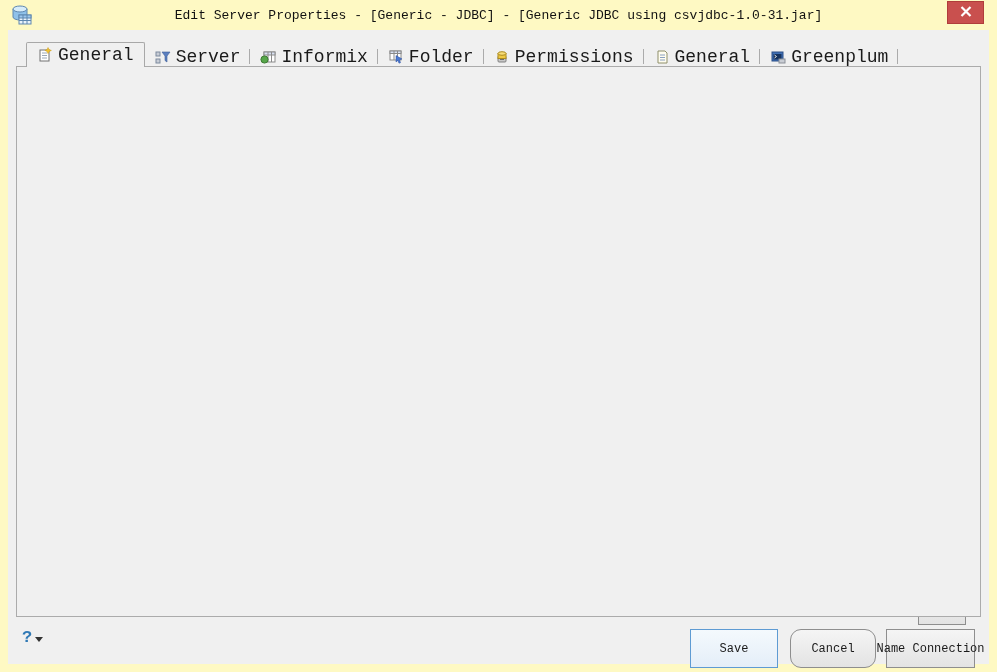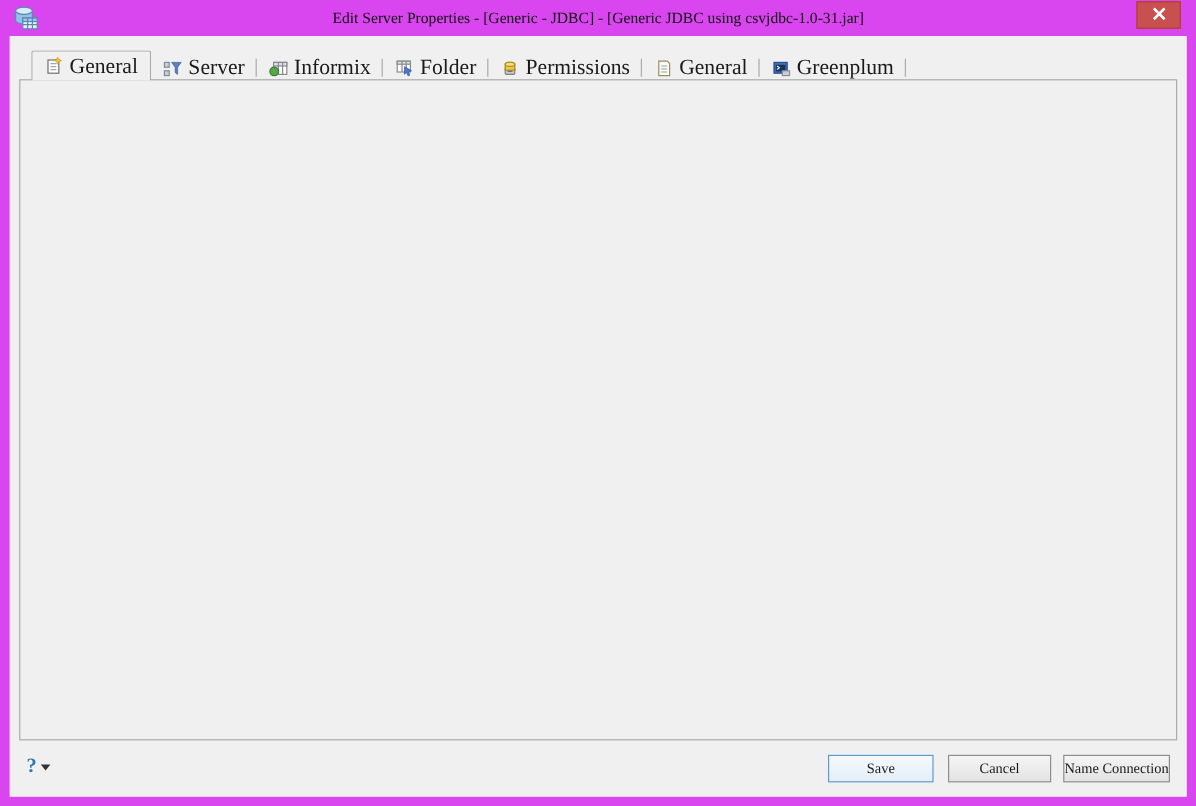--- a/index.html
+++ b/index.html
@@ -1,20 +1,20 @@
 <!DOCTYPE html>
 <html><head>
 <meta charset="utf-8">
 <style>
   html,body{margin:0;padding:0;background:#d8d8d8;}
   *{box-sizing:border-box;}
   .window{
     position:relative;width:997px;height:672px;
-    background:#d946ef;outline:1px solid #7BA7CC;
-    font-family:Liberation Serif, serif;color:#1a1a1a;
+    background:#fef9c3;outline:1px solid #7BA7CC;
+    font-family:Liberation Mono, monospace;color:#1a1a1a;
     overflow:hidden;
     padding-left:16px;
   }
   
   .titlebar{position:absolute;left:0;top:0;width:997px;height:30px;}
   .app-icon{position:absolute;left:9px;top:3px;width:24px;height:24px;}
   .title-text{position:absolute;left:60px;right:60px;top:0;height:30px;
     display:flex;align-items:center;justify-content:center;
     font-size:13px;color:#111;white-space:nowrap;}
   .close-btn{position:absolute;right:13px;top:1px;width:37px;height:23px;
@@ -57,21 +57,21 @@
     background-size:8px 8px;background-position:0 0,4px 4px;}
   
   .group{position:absolute;display:flex;align-items:center;height:14px;}
   .gline{height:2px;border-top:1px solid #ADADAD;border-bottom:1px solid #FDFDFD;}
   .gstart{width:10px;} .gfill{flex:1;}
   .glabel{padding:0 4px;font-size:12px;white-space:nowrap;}
   
   .checkbox{position:absolute;width:13px;height:13px;background:#fff;border:1px solid #555;
     display:flex;align-items:center;justify-content:center;}
   
-  .btn{position:absolute;height:23px;background:linear-gradient(#F5F5F5,#E3E3E3);
+  .btn{position:absolute;height:39px;background:linear-gradient(#F5F5F5,#E3E3E3);
     border:1px solid #8E8E8E;display:flex;align-items:center;justify-content:center;
     font-size:12px;cursor:default;white-space:nowrap;}
   .btn.default{border:1px solid #5E9BD3;background:linear-gradient(#F4F9FD,#E4EEF8);}
   
   .help{position:absolute;left:14px;top:598px;display:flex;align-items:flex-start;gap:3px;cursor:default;}
   .help-q{font-size:17px;font-weight:bold;color:#3079B5;line-height:20px;}
   .help-arrow{width:0;height:0;border-left:4px solid transparent;border-right:4px solid transparent;
     border-top:5px solid #333;margin-top:9px;}
 </style>
 </head>
@@ -328,17 +328,17 @@
     <div class="tf" style="left:107px;top:557px;width:793px;">
       <span></span>
     </div>
     <div class="btn" style="left:910px;top:556px;width:48px;">Browse</div>
 
     <div class="help">
       <span class="help-q">?</span>
       <span class="help-arrow"></span>
     </div>
     <div class="btn default" style="left:682px;top:599px;width:88px;">Save</div>
-    <div class="btn" style="left:782px;top:599px;width:86px;">Cancel</div>
+    <div class="btn" style="left:782px;top:599px;width:86px;border-radius:11px;">Cancel</div>
     <div class="btn" style="left:878px;top:599px;width:89px;">Name Connection</div>
 
   </div>
 </div>
 
 </body></html>

